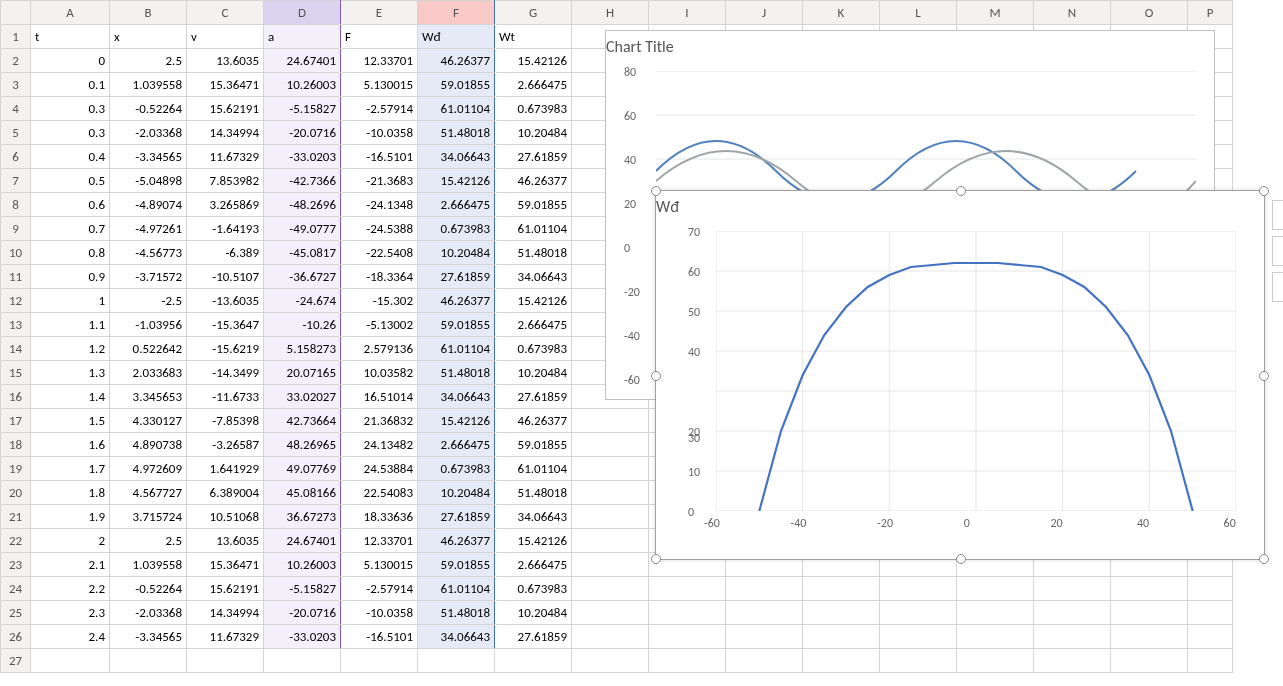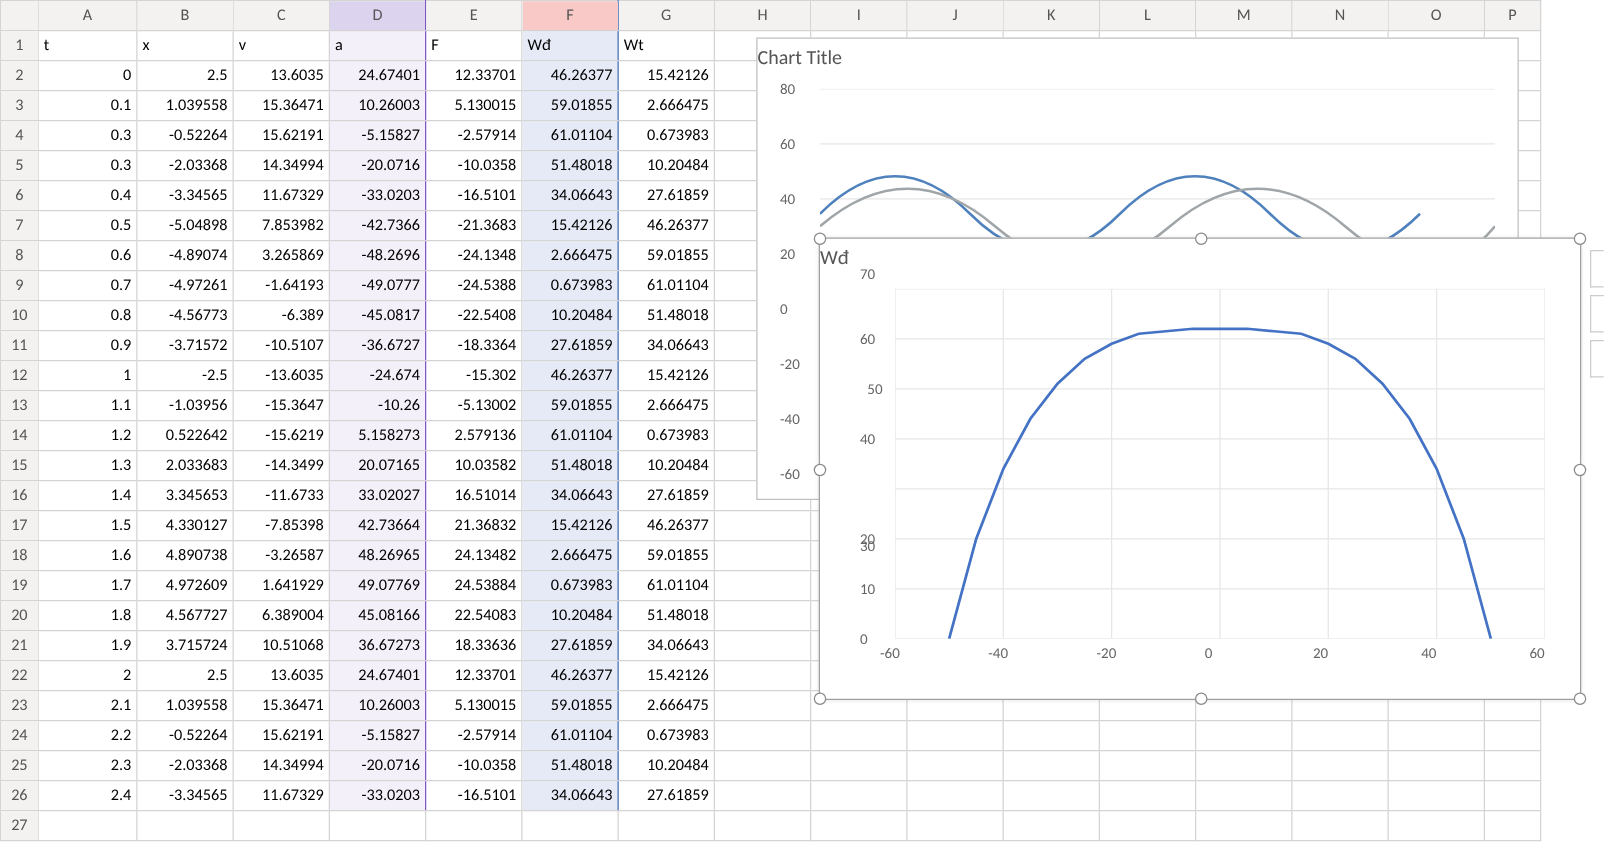--- a/index.html
+++ b/index.html
@@ -709,23 +709,23 @@
         <line x1="173.3" y1="0" x2="173.3" y2="280"></line>
         <line x1="260" y1="0" x2="260" y2="280"></line>
         <line x1="346.6" y1="0" x2="346.6" y2="280"></line>
         <line x1="433.3" y1="0" x2="433.3" y2="280"></line>
         <line x1="520" y1="0" x2="520" y2="280"></line>
       </g>
       <path id="chart2-path" stroke="#4472c4" stroke-width="2.2" fill="none" d="M43.3,280.0 L65.0,200.0 L86.7,144.0 L108.3,104.0 L130.0,76.0 L151.7,56.0 L173.3,44.0 L195.0,36.0 L216.7,34.0 L238.3,32.0 L260.0,32.0 L281.7,32.0 L303.3,34.0 L325.0,36.0 L346.7,44.0 L368.3,56.0 L390.0,76.0 L411.7,104.0 L433.3,144.0 L455.0,200.0 L476.7,280.0"></path>
     </svg>
   </div>
   <div id="chart2-yticks">
-      <div class="axis-label" style="right: 558px; left: 32px; top: 22px;">70</div>
+      <div class="axis-label" style="right: 558px; left: 32px; top: 34px;">70</div>
       <div class="axis-label" style="right: 558px; left: 32px; top: 74px;">60</div>
-      <div class="axis-label" style="right: 558px; left: 32px; top: 114px; text-align: right;">50</div>
+      <div class="axis-label" style="right: 558px; left: 32px; top: 114px;">50</div>
       <div class="axis-label" style="right: 558px; left: 32px; top: 154px;">40</div>
       <div class="axis-label" style="right: 558px; left: 32px; top: 194px; margin-top: 46px;">30</div>
       <div class="axis-label" style="right: 558px; left: 32px; top: 234px;">20</div>
       <div class="axis-label" style="right: 558px; left: 32px; top: 274px;">10</div>
       <div class="axis-label" style="right: 558px; left: 32px; top: 314px;">0</div>
     </div>
   <div id="chart2-xticks">
       <div class="axis-label" style="top: 325px; left: 48px;">-60</div>
       <div class="axis-label" style="top: 325px; left: 134.6px;">-40</div>
       <div class="axis-label" style="top: 325px; left: 221.2px;">-20</div>

